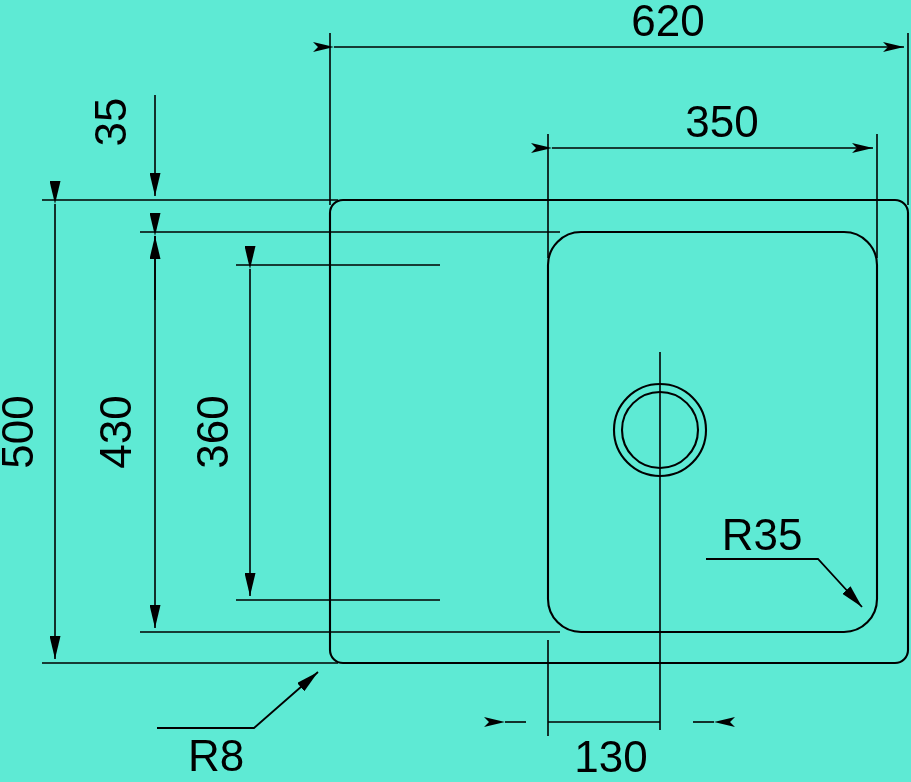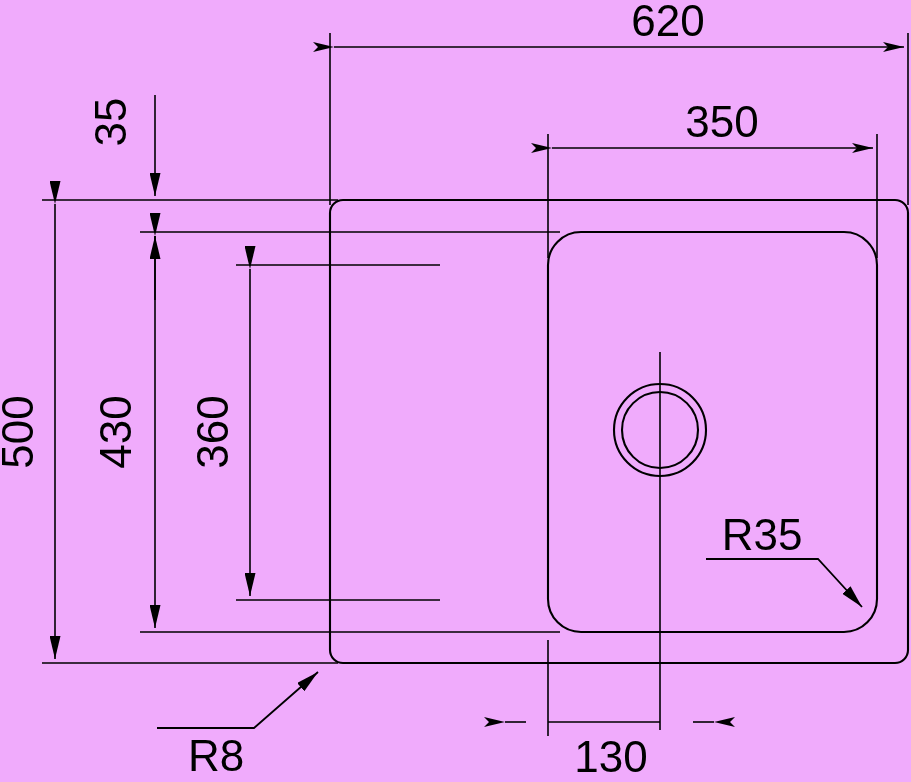--- a/index.html
+++ b/index.html
@@ -1,17 +1,17 @@
 <!DOCTYPE html>
 <html><head>
 <meta charset="utf-8">
 <style>
   html,body{margin:0;padding:0;background:#ffffff;}
   body{width:911px;height:782px;font-family:"Liberation Sans",sans-serif;overflow:hidden;}
-  #stage{position:relative;width:911px;height:782px;background:#f0abfc;}
+  #stage{position:relative;width:911px;height:782px;background:#5eead4;}
   svg#drawing{position:absolute;left:0;top:0;width:911px;height:782px;display:block;}
   .obj{fill:none;stroke:#000;stroke-width:2.1;stroke-linejoin:round;stroke-linecap:butt;}
   .thin{fill:none;stroke:#000;stroke-width:1.6;stroke-linecap:butt;}
   .dimline{fill:none;stroke:#000;stroke-width:1.6;}
   .extline{fill:none;stroke:#000;stroke-width:1.6;}
   .leader{fill:none;stroke:#000;stroke-width:1.8;}
   .arrow{fill:#000;stroke:none;}
   .dimtext{font-family:"Liberation Sans",sans-serif;font-size:44px;fill:#000;}
 </style>
 </head>

